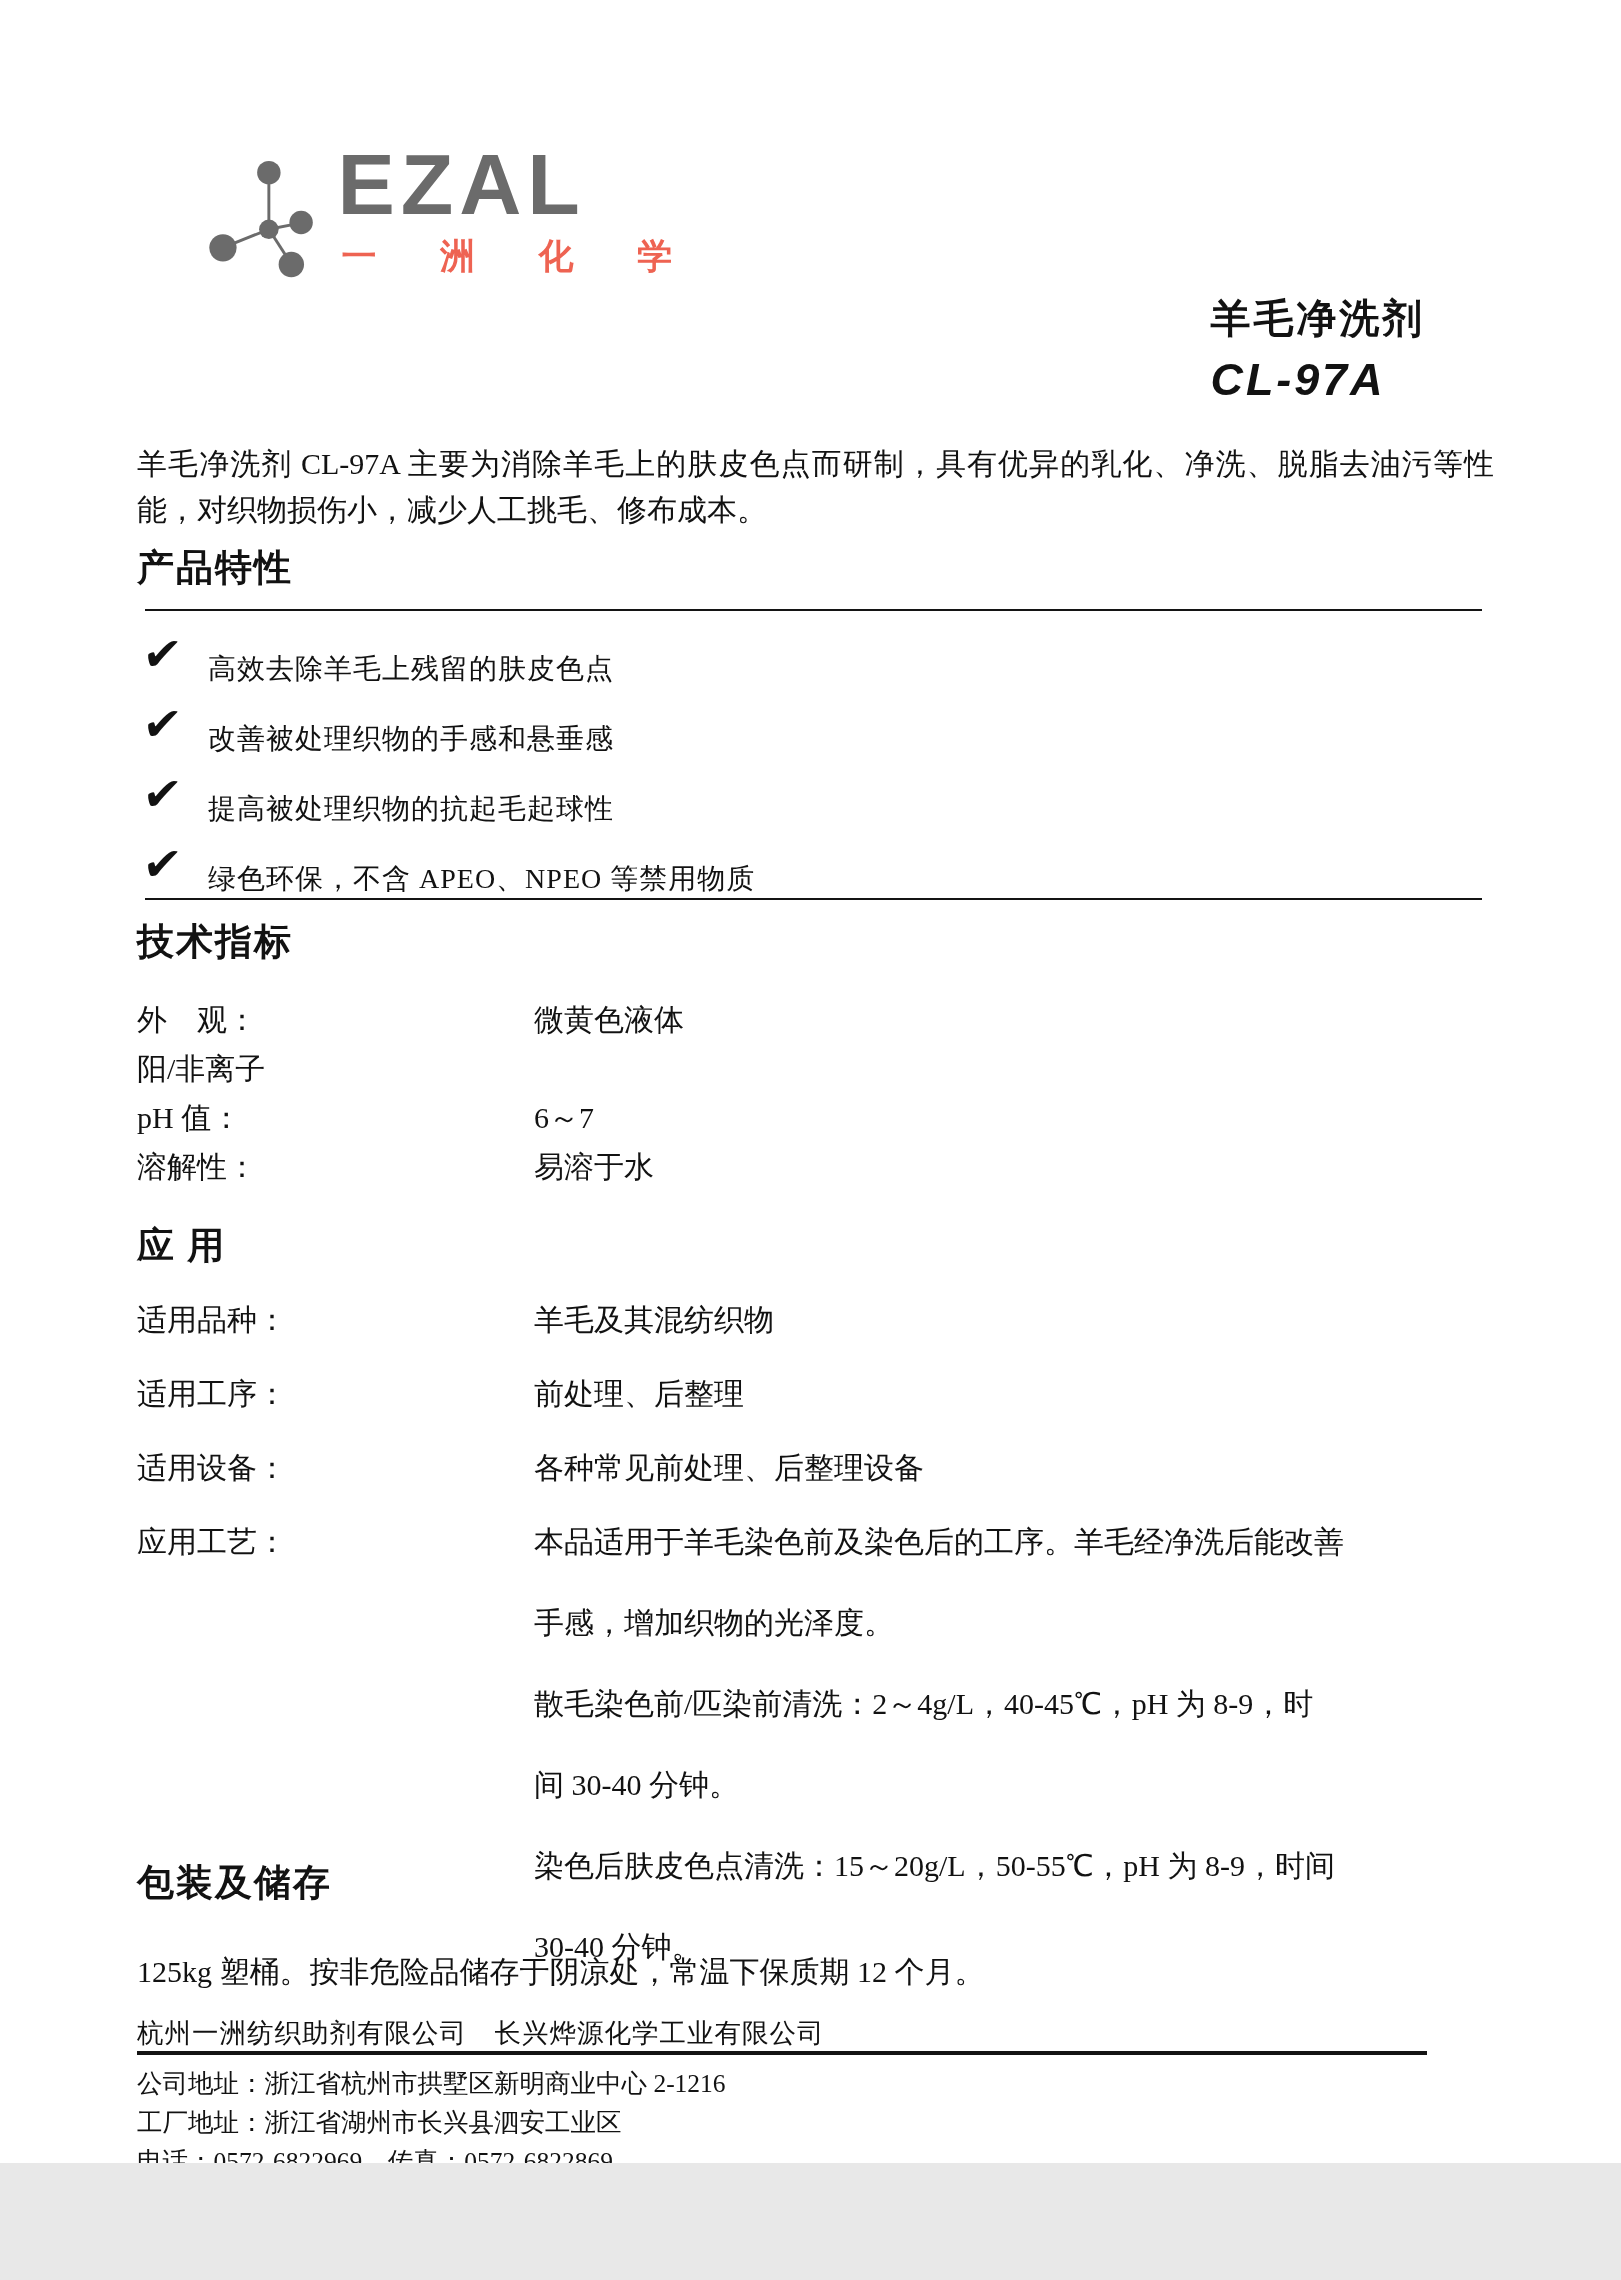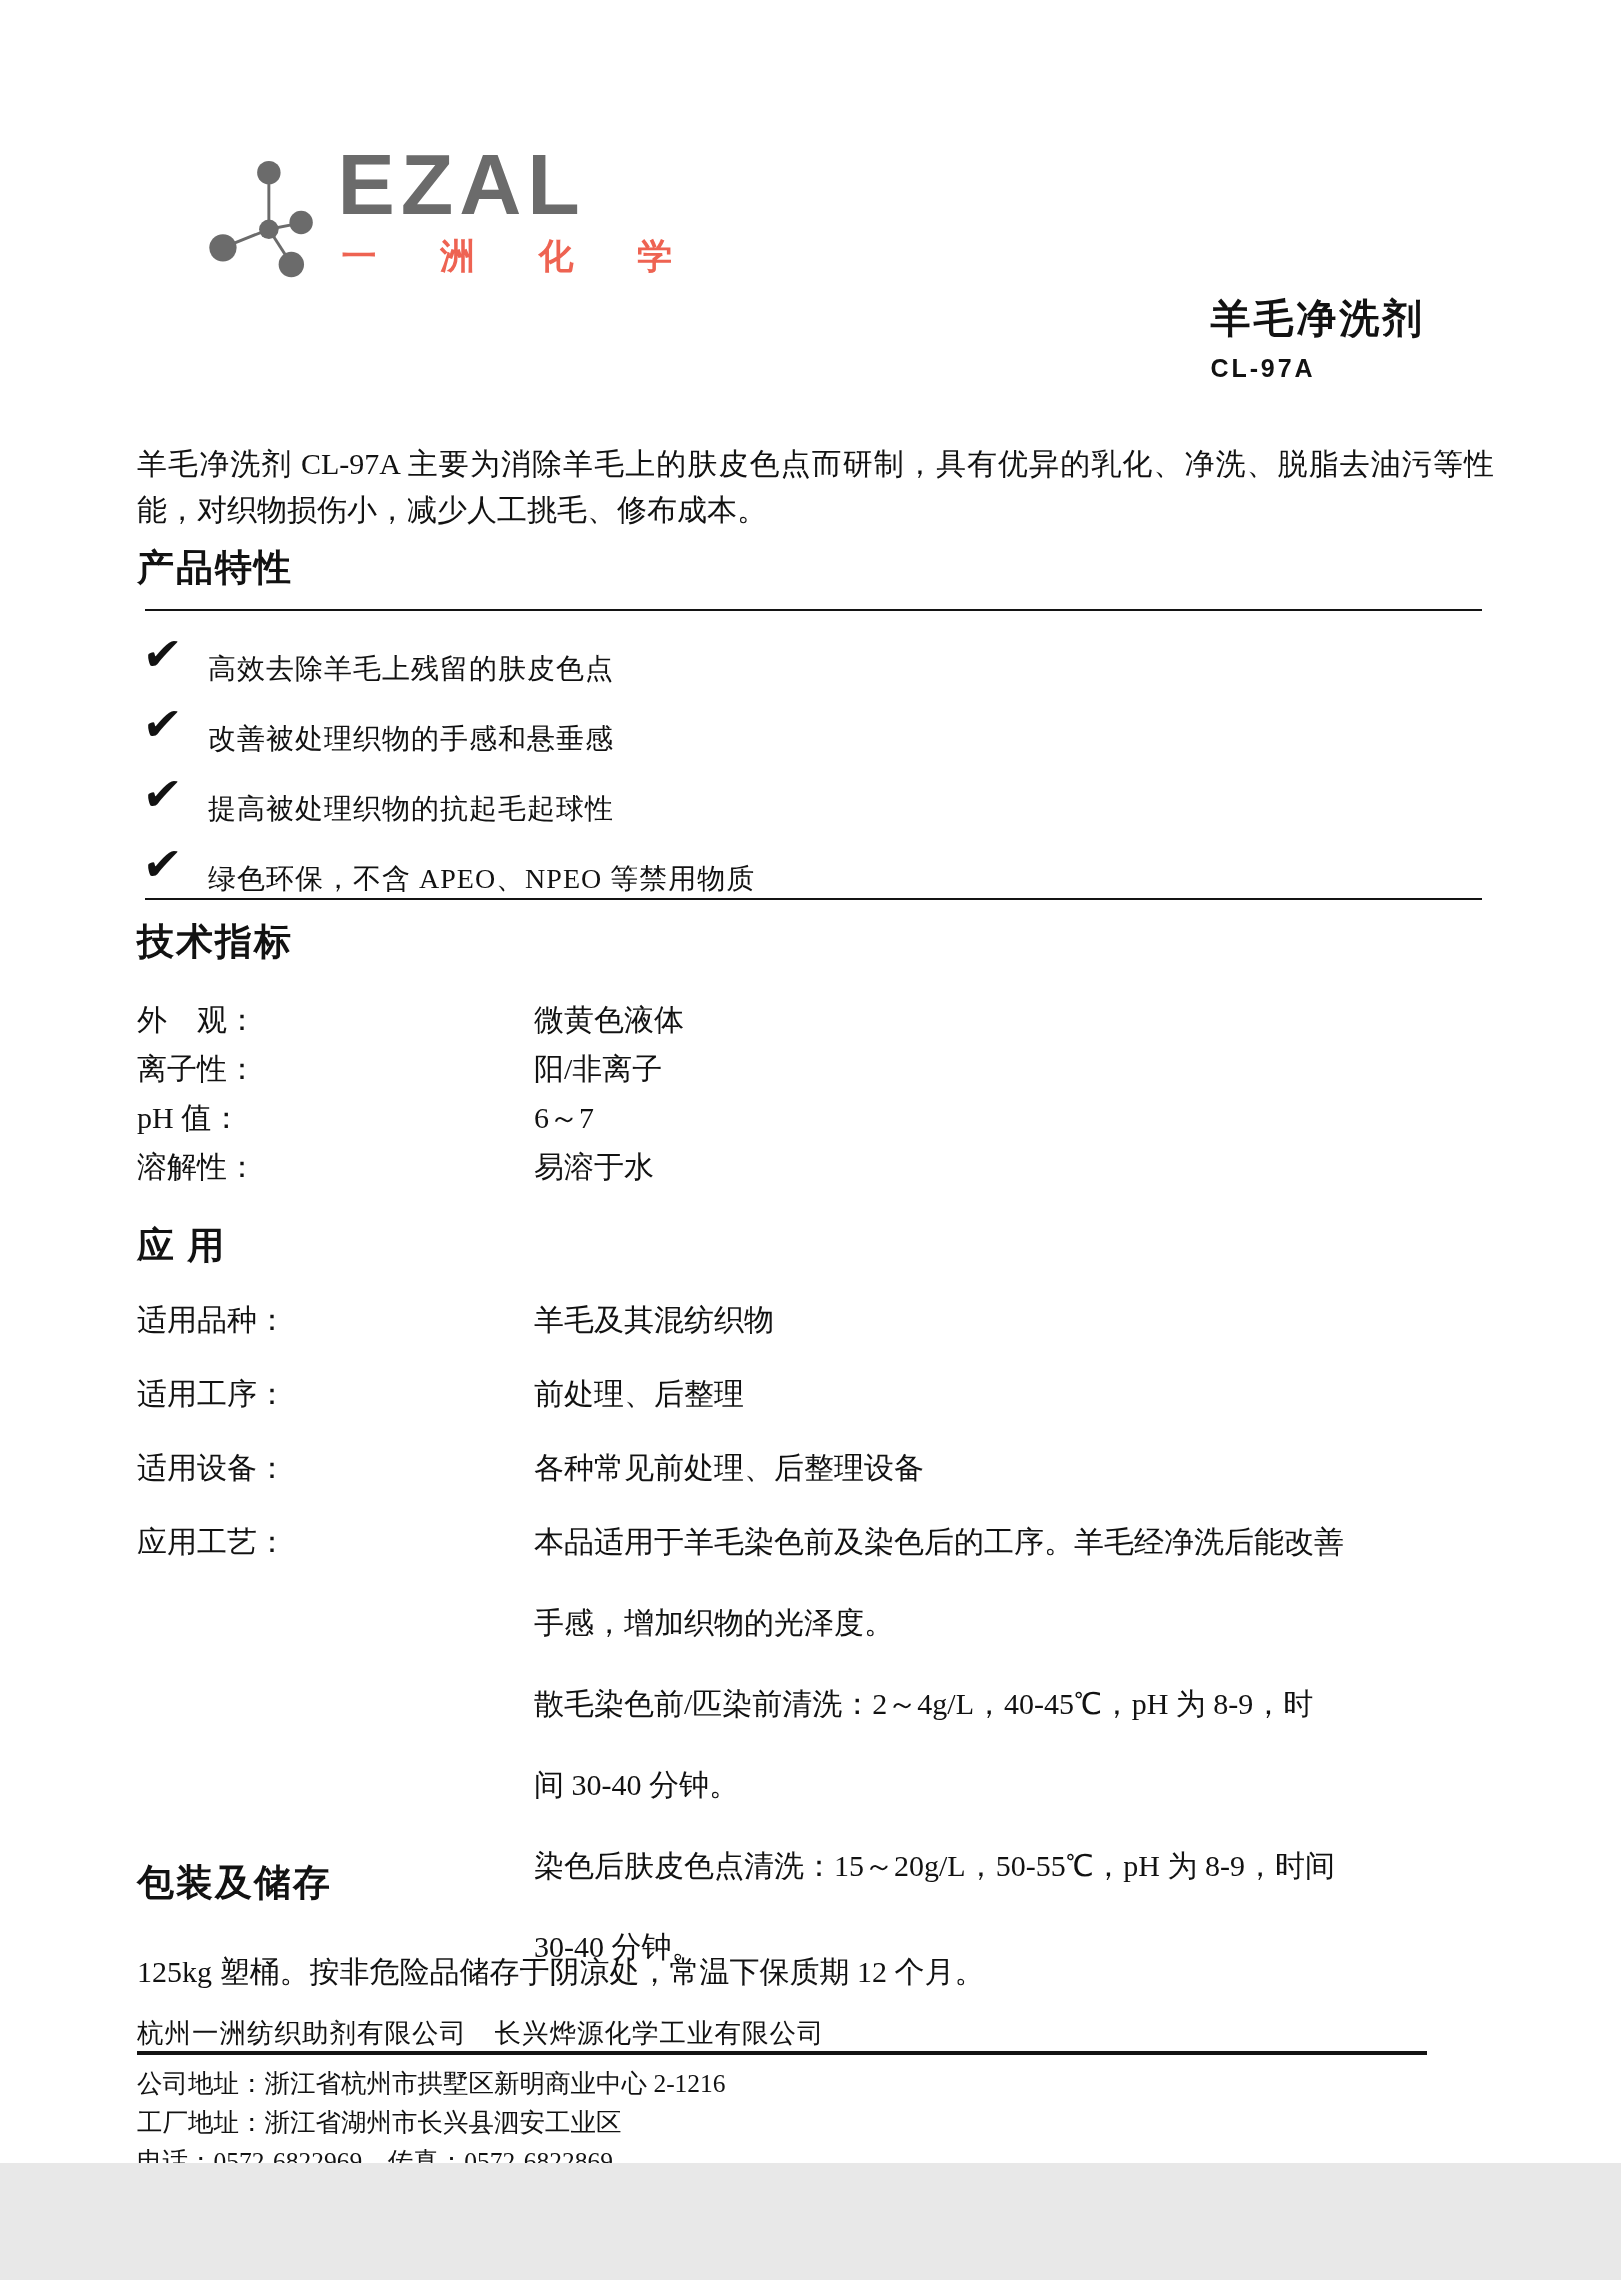--- a/index.html
+++ b/index.html
@@ -28,21 +28,21 @@
     font-size:35px; font-weight:bold;
     color:#ee6352; letter-spacing:27.4px; white-space:nowrap;
   }
 
   
   .title-block { position:absolute; top:291px; right:196px; text-align:left; }
   .product-name { font-size:40px; font-weight:bold; letter-spacing:2.9px; }
   .product-code {
     margin-top:7.8px;
     font-family:"Liberation Sans","DejaVu Sans",sans-serif;
-    font-size:25px; font-weight:bold; letter-spacing:2.9px;
+    font-size:45px; font-weight:bold; letter-spacing:2.9px;font-style:italic;
   }
 
   
   .intro {
     position:absolute; left:137px; top:441px; width:1357px;
     font-size:30px; line-height:1.53; text-align:justify;
   }
 
   
   .sec-heading { position:absolute; left:137px; font-size:37px; font-weight:bold; letter-spacing:2px; }
@@ -147,21 +147,20 @@
 
   <div class="rule rule-2"></div>
 
   <div class="sec-heading h-specs">技术指标</div>
   <div class="specs">
     <div class="spec-row">
       <div class="spec-label">外　观：</div>
       <div class="spec-value">微黄色液体</div>
     </div>
     <div class="spec-row">
-      <div class="spec-label">离子性：</div>
       <div class="spec-value">阳/非离子</div>
     </div>
     <div class="spec-row">
       <div class="spec-label">pH 值：</div>
       <div class="spec-value">6～7</div>
     </div>
     <div class="spec-row">
       <div class="spec-label">溶解性：</div>
       <div class="spec-value">易溶于水</div>
     </div>

